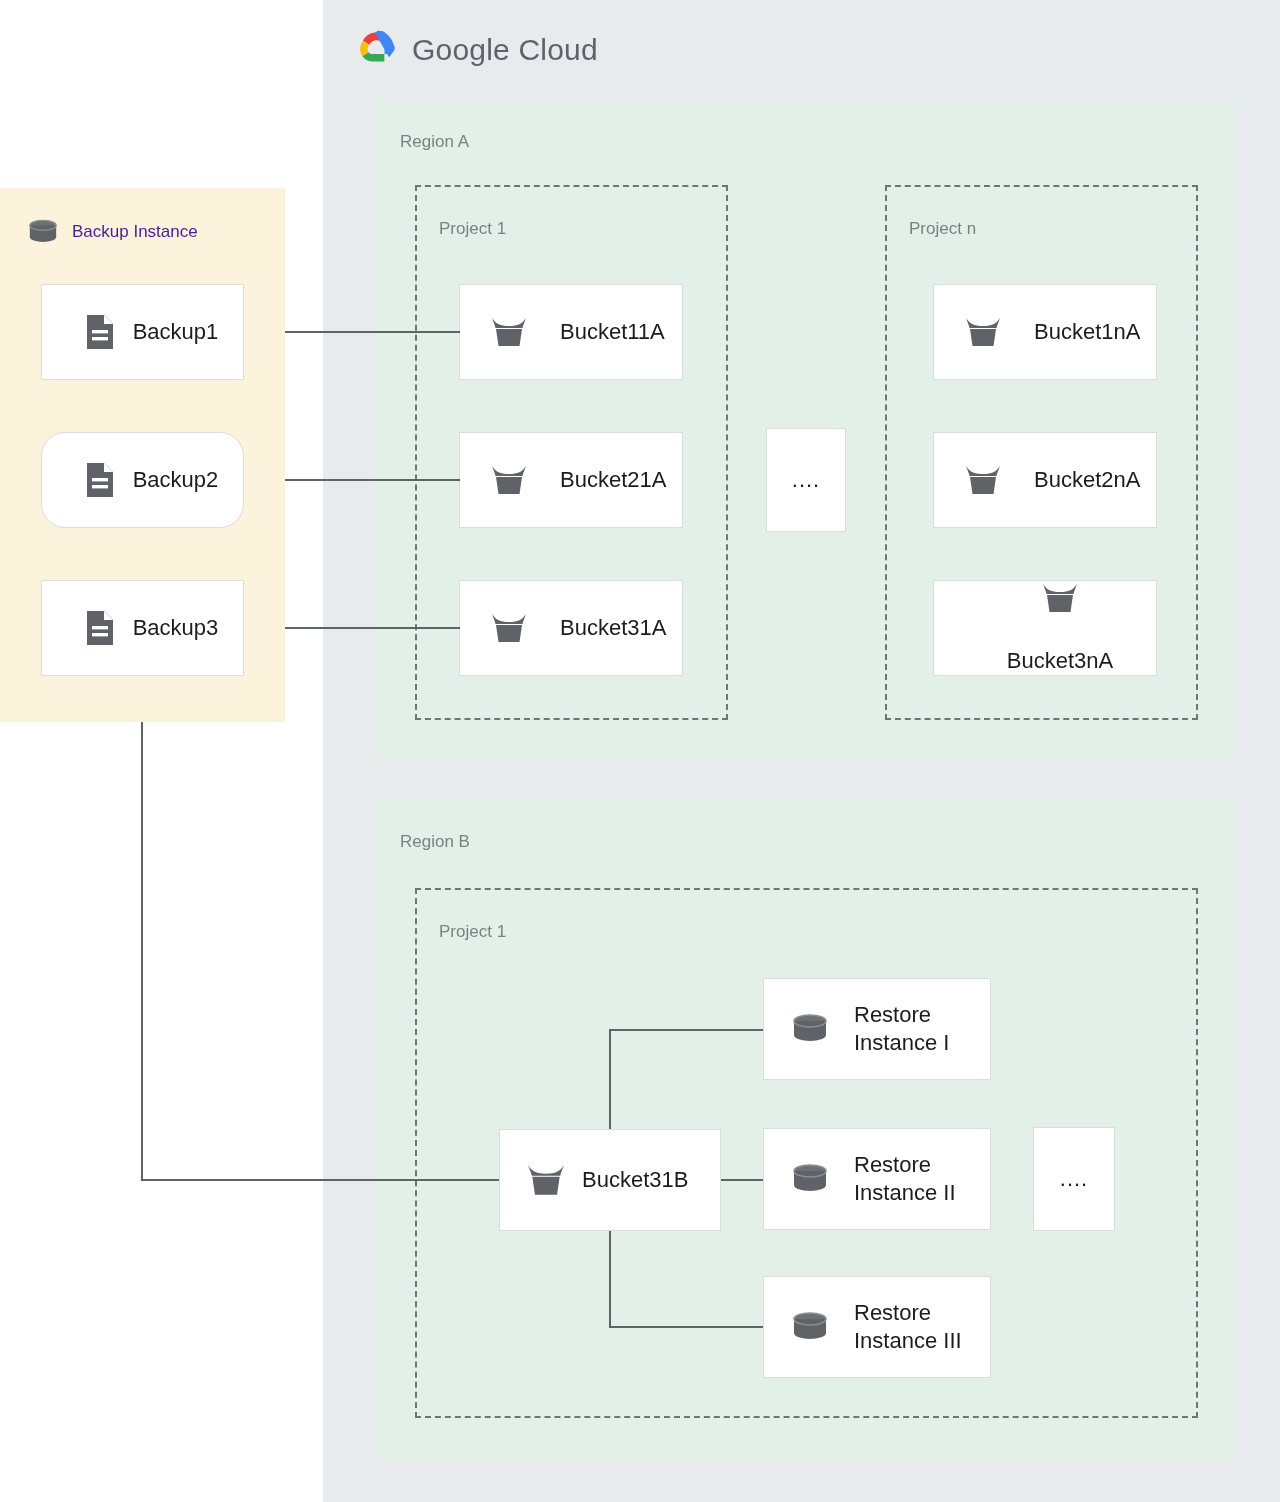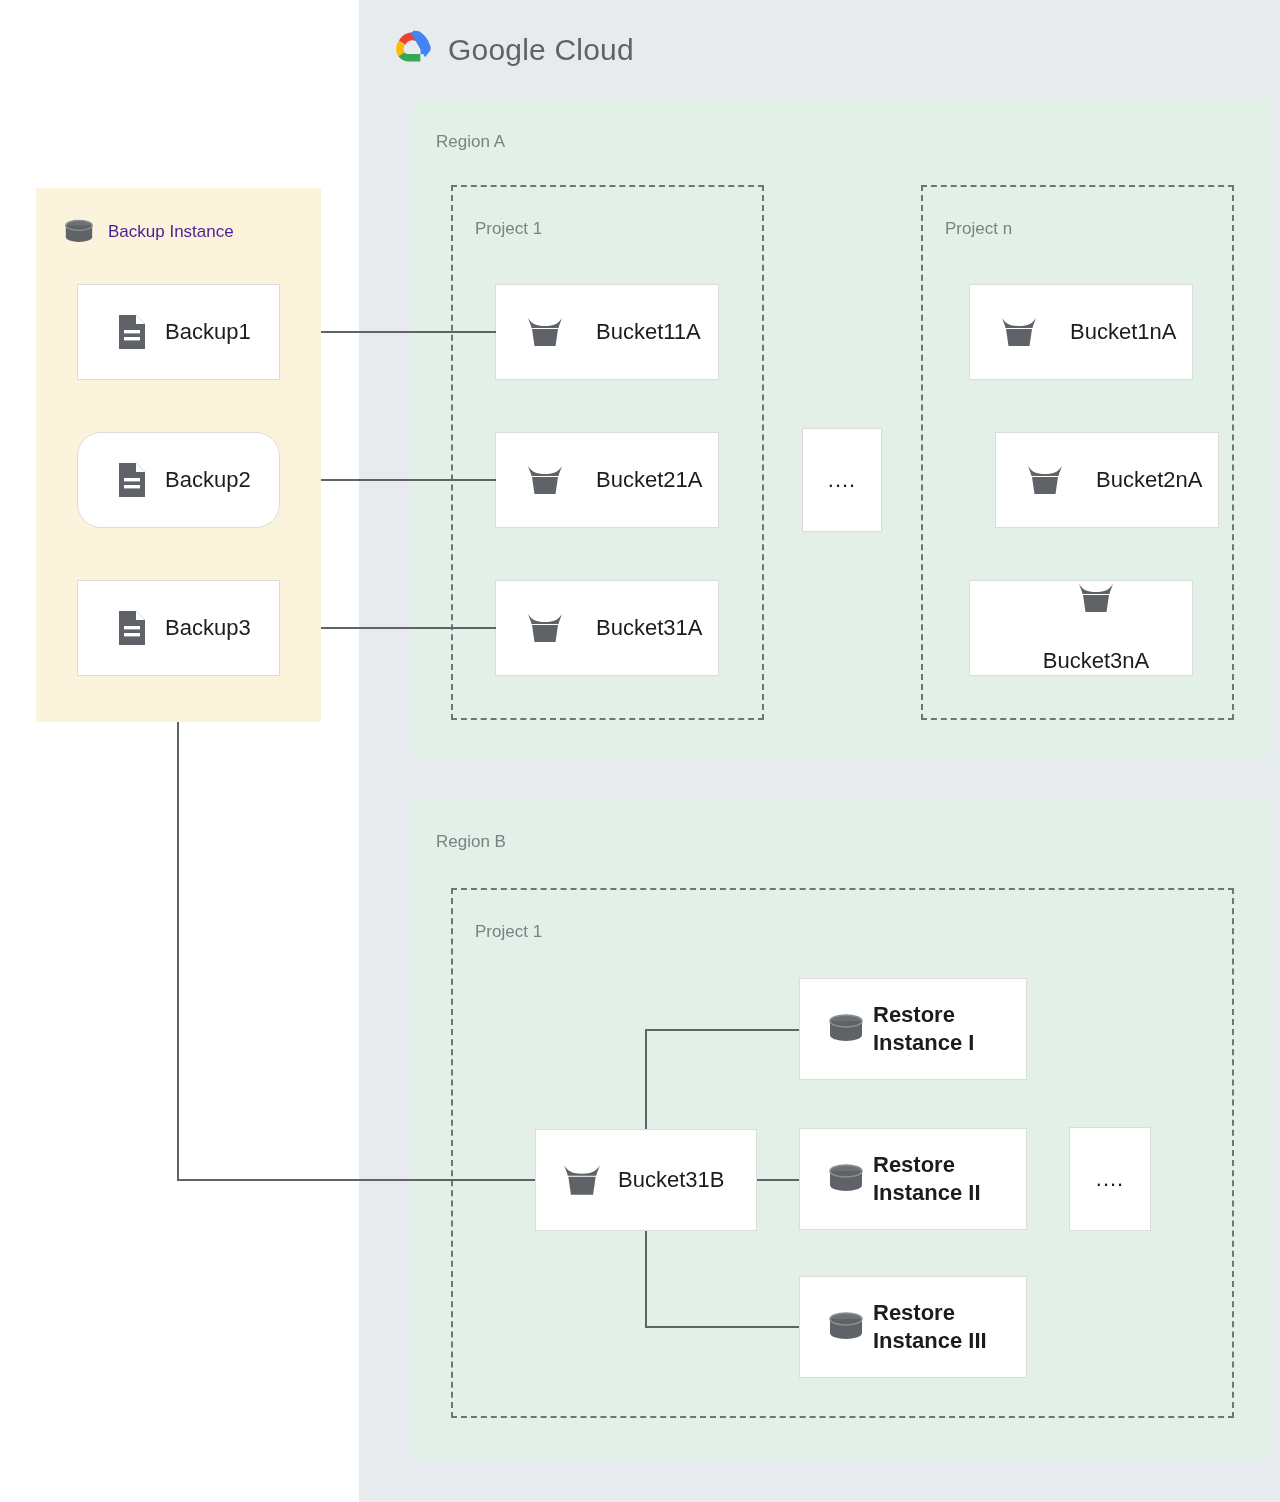--- a/index.html
+++ b/index.html
@@ -5,21 +5,21 @@
   * { box-sizing: border-box; margin: 0; padding: 0; }
   body {
     width: 1280px;
     height: 1502px;
     background: #ffffff;
     font-family: "Liberation Sans", sans-serif;
     position: relative;
     overflow: hidden;
   }
 
-  .stage { position: absolute; inset: 0; margin-left: 36px; }
+  .stage { position: absolute; inset: 0; }
 
   
   .gcp-panel {
     position: absolute;
     left: 323px; top: 0px;
     width: 957px; height: 1502px;
     background: #e8ebee;
   }
   .gcp-logo-row {
     position: absolute;
@@ -78,48 +78,48 @@
     border: 1px solid #dcdcdc;
     display: flex; align-items: center;
   }
   .card-icon { flex: 0 0 auto; display: block; }
   .card-label {
     font-size: 22px; color: #1c1c1c; white-space: pre-line;
     line-height: 1.27;
   }
 
   
-  .c-backup { left: 41px; width: 203px; height: 96px; padding-left: 39px; gap: 18px; }
+  .c-backup { left: 41px; width: 203px; height: 96px; padding-left: 18px; gap: 18px; justify-content: center; }
   .c-b1 { top: 284px; }
   .c-b2 { top: 432px; border-radius: 24px; }
   .c-b3 { top: 580px; }
 
   
   .c-bucket { width: 224px; height: 96px; padding-left: 30px; gap: 32px; }
   .c-bk11a { left: 459px; top: 284px; }
   .c-bk21a { left: 459px; top: 432px; }
   .c-bk31a { left: 459px; top: 580px; }
   
   .c-bk1na { left: 933px; top: 284px; }
-  .c-bk2na { left: 959px; top: 432px; }
+  .c-bk2na { left: 933px; top: 432px; }
   .c-bk3na { left: 933px; top: 580px; flex-direction: column; }
 
   
   .c-dots {
     justify-content: center; align-items: center;
   }
   .c-dots-a { left: 766px; top: 428px; width: 80px; height: 104px; }
   .c-dots-b { left: 1033px; top: 1127px; width: 82px; height: 104px; }
   .dots-label { font-size: 22px; color: #1c1c1c; letter-spacing: 1px; }
 
   
   .c-bk31b { left: 499px; top: 1129px; width: 222px; height: 102px; padding-left: 26px; gap: 16px; }
 
   
-  .c-restore { left: 763px; width: 228px; height: 102px; padding-left: 26px; gap: 7px; font-weight: bold; }
+  .c-restore { left: 763px; width: 228px; height: 102px; padding-left: 26px; gap: 24px; }
   .c-r1 { top: 978px; }
   .c-r2 { top: 1128px; }
   .c-r3 { top: 1276px; }
 
   
   .conn { position: absolute; background: #5f6368; }
   .conn-h { height: 2px; }
   .conn-v { width: 2px; }
 
   .ln-b1 { left: 244px; top: 331px; width: 216px; }

